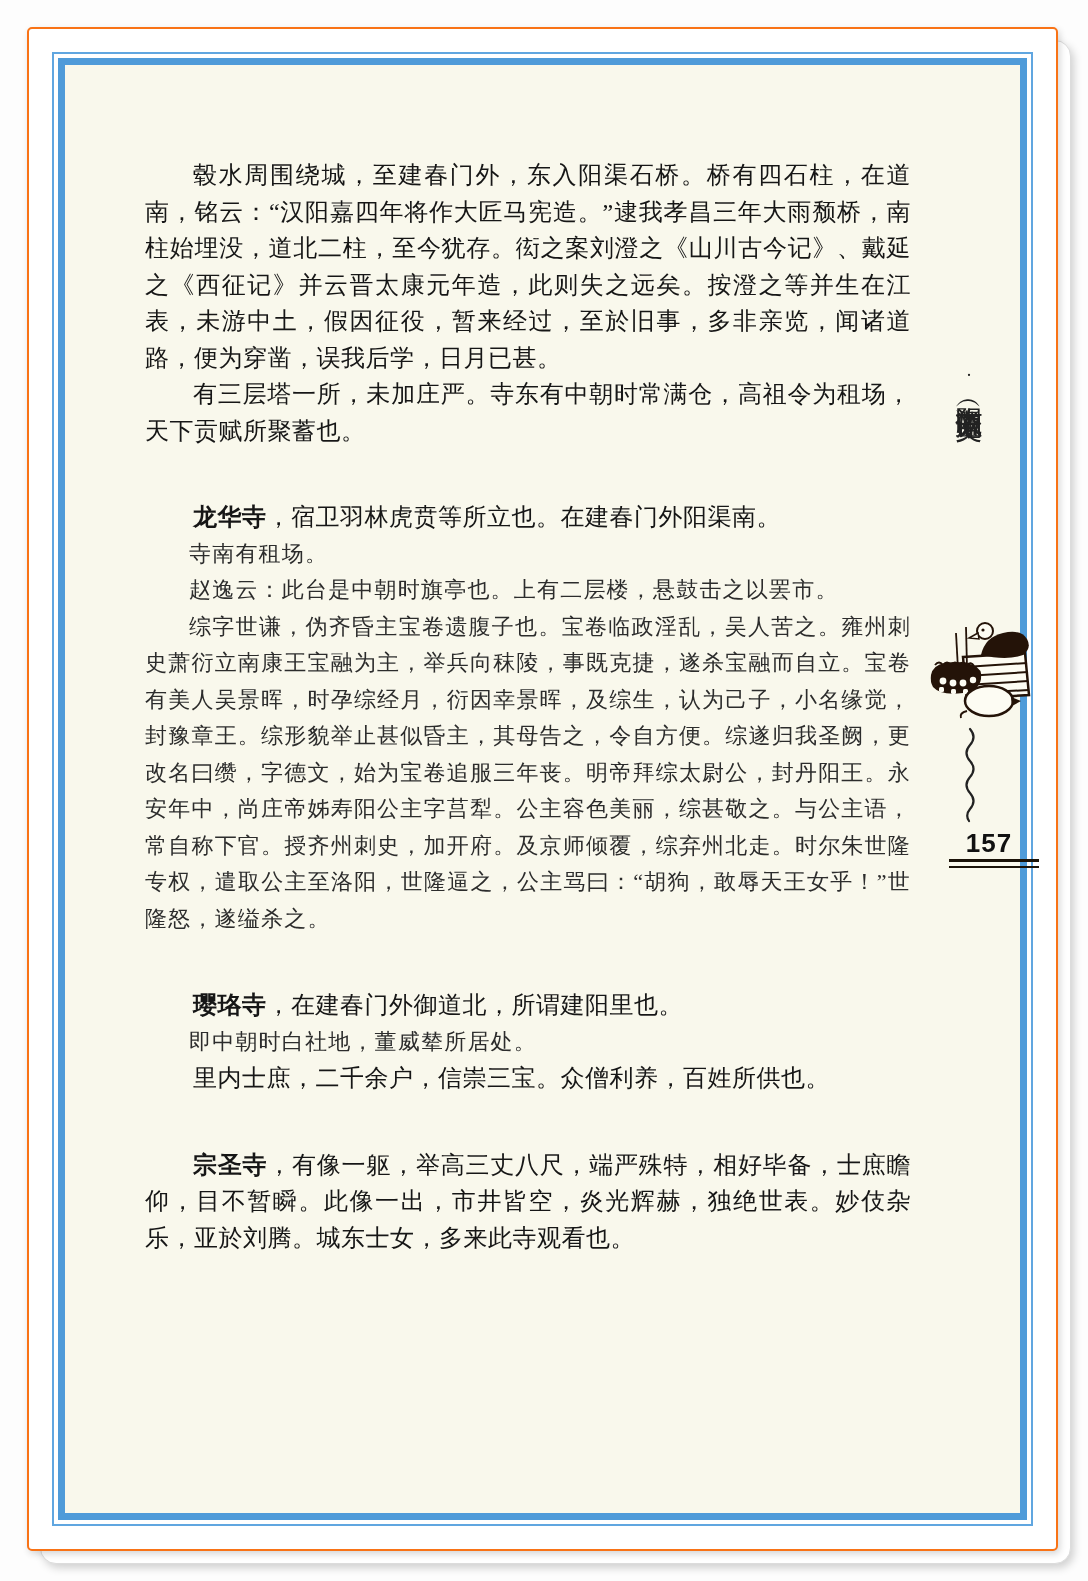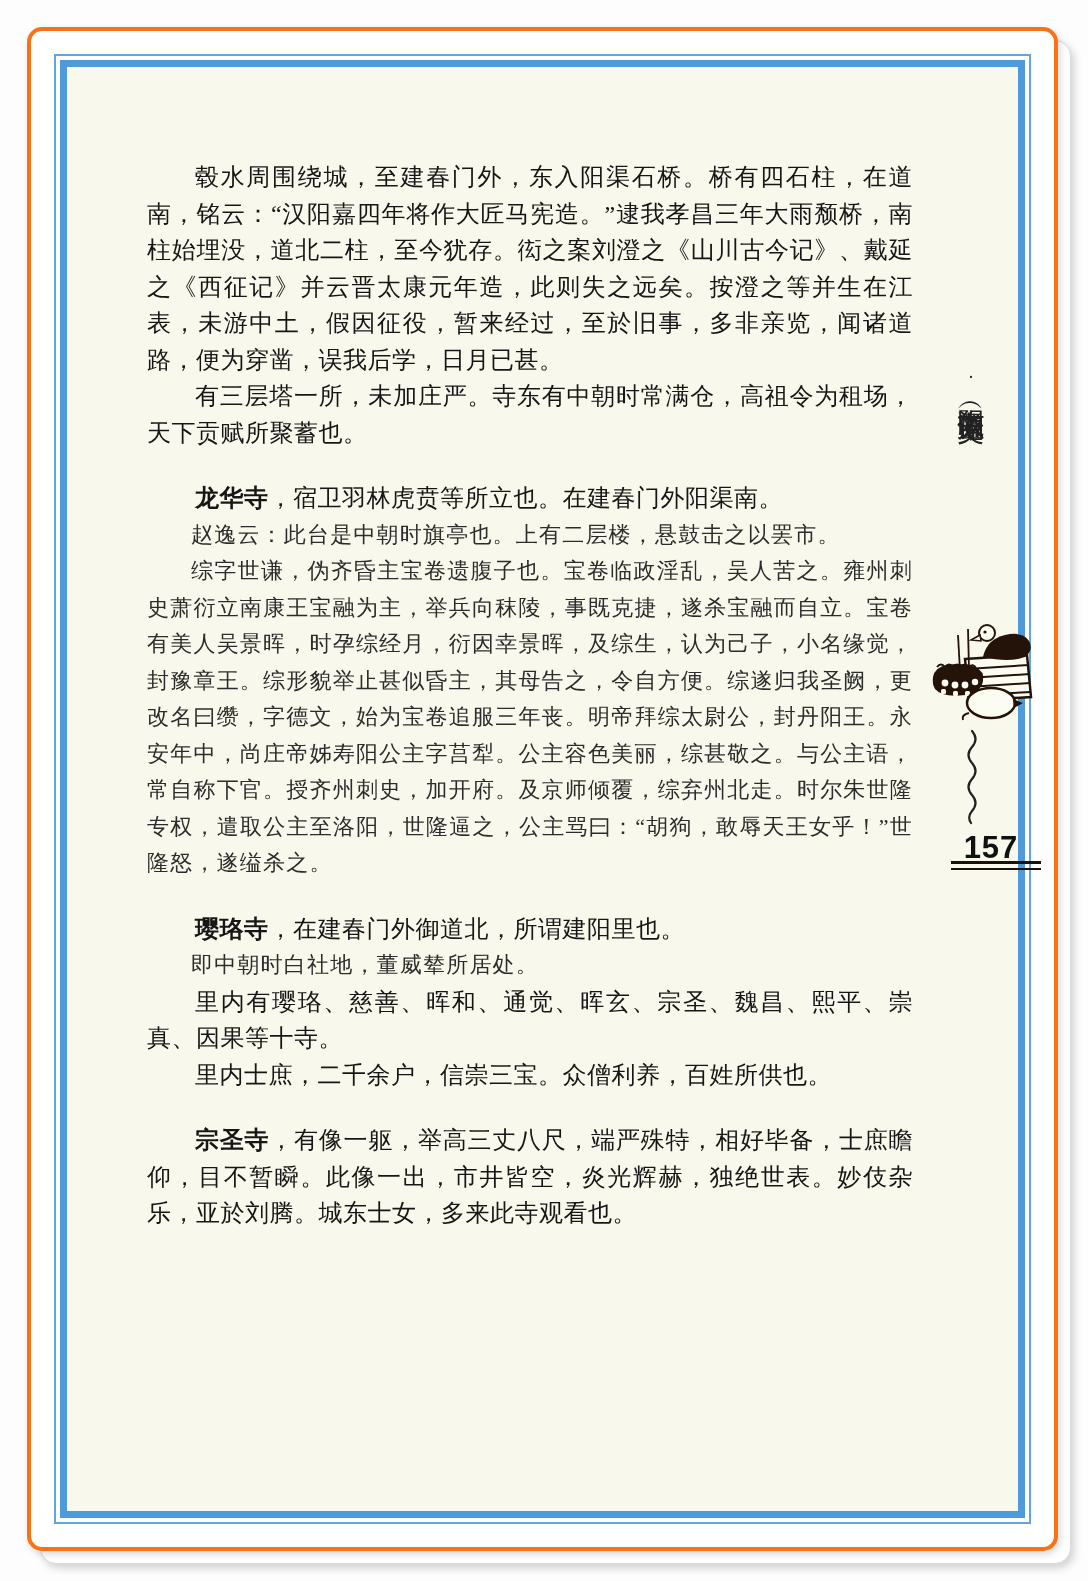--- a/index.html
+++ b/index.html
@@ -7,76 +7,76 @@
               font-family:"Liberation Serif", serif; }
   .stage { position:relative; width:1088px; height:1581px; background:#fdfdfd; }
 
   
   .sheet-behind { position:absolute; left:40px; top:40px; right:17px; bottom:17px;
     background:#ffffff; border:1px solid #dcdcdc; border-radius:16px;
     box-shadow:3px 4px 8px rgba(0,0,0,0.18); }
 
   
   .card { position:absolute; left:27px; top:27px; right:30px; bottom:30px;
-    background:#ffffff; border:4px solid #f97316; border-radius:15px;
+    background:#ffffff; border:2px solid #f97316; border-radius:5px;
     box-shadow:2px 3px 7px rgba(0,0,0,0.16); }
 
   
   .frame-thin { position:absolute; inset:23px; border:2px solid #60a6e0; }
 
   
   .paper { position:absolute; inset:29px; border:7px solid #4f9bd9; background:#f9f8ec;
            overflow:visible; }
 
   
   .text-column { position:absolute; left:80px; top:92px; width:766px; height:1320px;
     overflow:hidden; color:#1b1b1b; }
   .para { font-size:24px; line-height:36.5px; text-indent:2em; text-align:justify;
     letter-spacing:0.5px; color:#161616; }
   .para.commentary { font-size:22px; color:#2c2c2c; letter-spacing:1.2px; }
-  .para.section-start { margin-top:29px; }
+  .para.section-start { margin-top:50px; }
   .temple-name { font-weight:700; letter-spacing:0.5px; }
 
   
   .vtitle { position:absolute; left:880px; top:300px; height:340px; width:48px;
     writing-mode:vertical-rl; text-orientation:upright;
     font-size:27px; letter-spacing:1px; color:#222; line-height:48px; text-align:left; }
   .vtitle .dot { font-size:18px; }
 
   .illus { position:absolute; left:858px; top:552px; width:110px; height:102px; }
 
   .squiggle { position:absolute; left:894px; top:662px; width:22px; height:96px; }
 
   .pagenum { position:absolute; left:892px; top:763px; width:64px; text-align:center;
-    font-family:"Liberation Sans", sans-serif; font-weight:700; font-size:31px;
+    font-family:"Liberation Sans", sans-serif; font-weight:700; font-size:26px;
     color:#111; letter-spacing:1px; }
 
   .double-rule { position:absolute; left:884px; top:794px; width:90px; height:9px;
     border-top:3px solid #1a1208; border-bottom:2px solid #1a1208; }
 </style>
 </head>
 <body>
 
 <div class="stage">
   <div class="sheet-behind"></div>
 
   <div class="card">
     <div class="frame-thin"></div>
 
     <div class="paper">
 
       <div class="text-column">
           <p class="para normal">毂水周围绕城，至建春门外，东入阳渠石桥。桥有四石柱，在道南，铭云：“汉阳嘉四年将作大匠马宪造。”逮我孝昌三年大雨颓桥，南柱始埋没，道北二柱，至今犹存。衒之案刘澄之《山川古今记》、戴延之《西征记》并云晋太康元年造，此则失之远矣。按澄之等并生在江表，未游中土，假因征役，暂来经过，至於旧事，多非亲览，闻诸道路，便为穿凿，误我后学，日月已甚。</p>
           <p class="para normal">有三层塔一所，未加庄严。寺东有中朝时常满仓，高祖令为租场，天下贡赋所聚蓄也。</p>
           <p class="para normal section-start"><span class="temple-name">龙华寺</span>，宿卫羽林虎贲等所立也。在建春门外阳渠南。</p>
+          <p class="para commentary">寺南有租场。</p>
           <p class="para commentary">赵逸云：此台是中朝时旗亭也。上有二层楼，悬鼓击之以罢市。</p>
           <p class="para commentary">综字世谦，伪齐昏主宝卷遗腹子也。宝卷临政淫乱，吴人苦之。雍州刺史萧衍立南康王宝融为主，举兵向秣陵，事既克捷，遂杀宝融而自立。宝卷有美人吴景晖，时孕综经月，衍因幸景晖，及综生，认为己子，小名缘觉，封豫章王。综形貌举止甚似昏主，其母告之，令自方便。综遂归我圣阙，更改名曰缵，字德文，始为宝卷追服三年丧。明帝拜综太尉公，封丹阳王。永安年中，尚庄帝姊寿阳公主字莒犁。公主容色美丽，综甚敬之。与公主语，常自称下官。授齐州刺史，加开府。及京师倾覆，综弃州北走。时尔朱世隆专权，遣取公主至洛阳，世隆逼之，公主骂曰：“胡狗，敢辱天王女乎！”世隆怒，遂缢杀之。</p>
           <p class="para normal section-start"><span class="temple-name">璎珞寺</span>，在建春门外御道北，所谓建阳里也。</p>
           <p class="para commentary">即中朝时白社地，董威辇所居处。</p>
-          <p class="para normal">里内有璎珞、慈善、晖和、通觉、晖玄、宗圣、魏昌、熙平、崇真、因果等十寺。</p>
           <p class="para normal">里内士庶，二千余户，信崇三宝。众僧利养，百姓所供也。</p>
           <p class="para normal section-start"><span class="temple-name">宗圣寺</span>，有像一躯，举高三丈八尺，端严殊特，相好毕备，士庶瞻仰，目不暂瞬。此像一出，市井皆空，炎光辉赫，独绝世表。妙伎杂乐，亚於刘腾。城东士女，多来此寺观看也。</p>
         </div>
 
       <div class="vtitle"><span class="dot">·</span><span>洛阳伽蓝记（原文）</span></div>
 
       <svg class="illus" viewBox="0 0 110 102">
 
         <g stroke="#241308" fill="#fdfcf3">
           <polygon points="40,40 102,36 106,78 44,82" stroke-width="2.5"></polygon>

